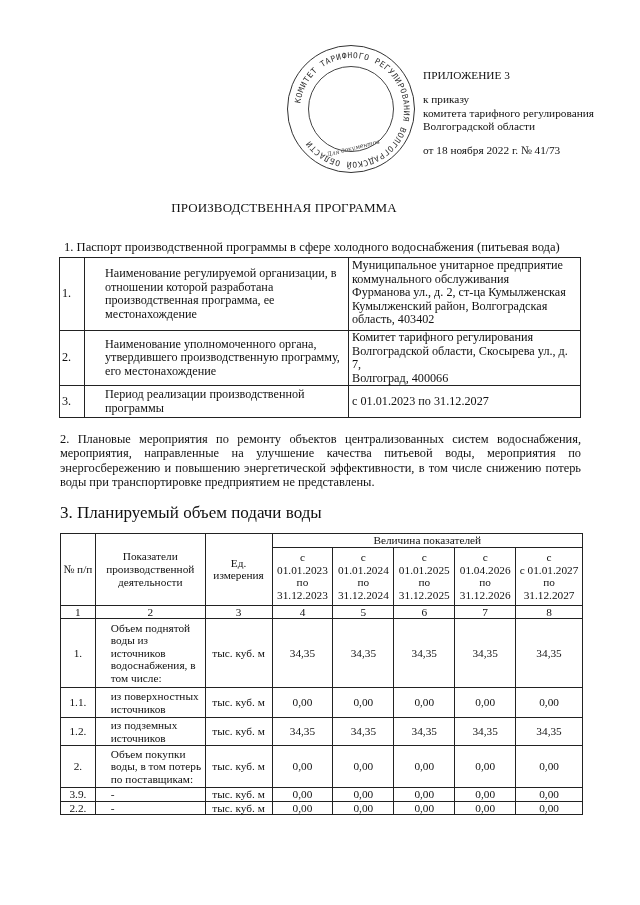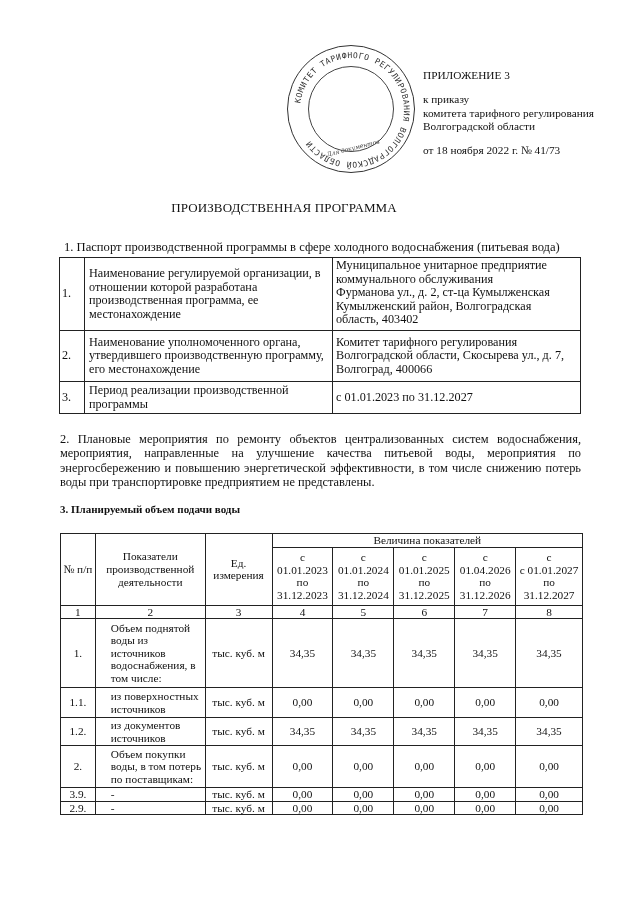--- a/index.html
+++ b/index.html
@@ -38,28 +38,28 @@
     font-size: 13px; letter-spacing: 0.1px;
   }
   .section1-title { position: absolute; left: 64px; top: 220px; font-size: 12.6px; margin-top: 20px; }
 
   table { border-collapse: collapse; position: absolute; }
   td { border: 1px solid #222; vertical-align: middle; padding: 0; }
 
   
   .passport { left: 59px; top: 257px; width: 522px; font-size: 12.2px; line-height: 13.5px; }
   .passport td.num { width: 22px; padding-left: 2px; }
-  .passport td.lbl { width: 243px; padding-left: 4px; }
+  .passport td.lbl { width: 243px; padding-left: 20px; }
   .passport td.val { padding-left: 3px; }
 
   .para2 {
     position: absolute; left: 60px; top: 432px; width: 521px;
     font-size: 12.4px; line-height: 14.3px; text-align: justify;
   }
-  .section3-title { position: absolute; left: 60px; top: 503px; font-size: 11px; font-weight: bold; }
+  .section3-title { position: absolute; left: 60px; top: 503px; font-size: 17px; }
 
   
   .vol { left: 60px; top: 533px; width: 523px; font-size: 11.3px; line-height: 12.6px; }
   .vol td { text-align: center; }
   .vol td.ind { text-align: left; padding-left: 15px; }
 </style>
 </head>
 <body>
 
 <div class="stamp">
@@ -194,21 +194,21 @@
     <td class="ind">из поверхностных источников</td>
     <td>тыс. куб. м</td>
     <td>0,00</td>
     <td>0,00</td>
     <td>0,00</td>
     <td>0,00</td>
     <td>0,00</td>
   </tr>
   <tr style="height:28px">
     <td>1.2.</td>
-    <td class="ind">из документов источников</td>
+    <td class="ind">из подземных источников</td>
     <td>тыс. куб. м</td>
     <td>34,35</td>
     <td>34,35</td>
     <td>34,35</td>
     <td>34,35</td>
     <td>34,35</td>
   </tr>
   <tr style="height:42px">
     <td>2.</td>
     <td class="ind">Объем покупки воды, в том потерь по поставщикам:</td>
@@ -223,21 +223,21 @@
     <td>3.9.</td>
     <td class="ind">-</td>
     <td>тыс. куб. м</td>
     <td>0,00</td>
     <td>0,00</td>
     <td>0,00</td>
     <td>0,00</td>
     <td>0,00</td>
   </tr>
   <tr style="height:12px">
-    <td>2.9.</td>
+    <td>2.2.</td>
     <td class="ind">-</td>
     <td>тыс. куб. м</td>
     <td>0,00</td>
     <td>0,00</td>
     <td>0,00</td>
     <td>0,00</td>
     <td>0,00</td>
   </tr>
 </tbody>
   </table>

